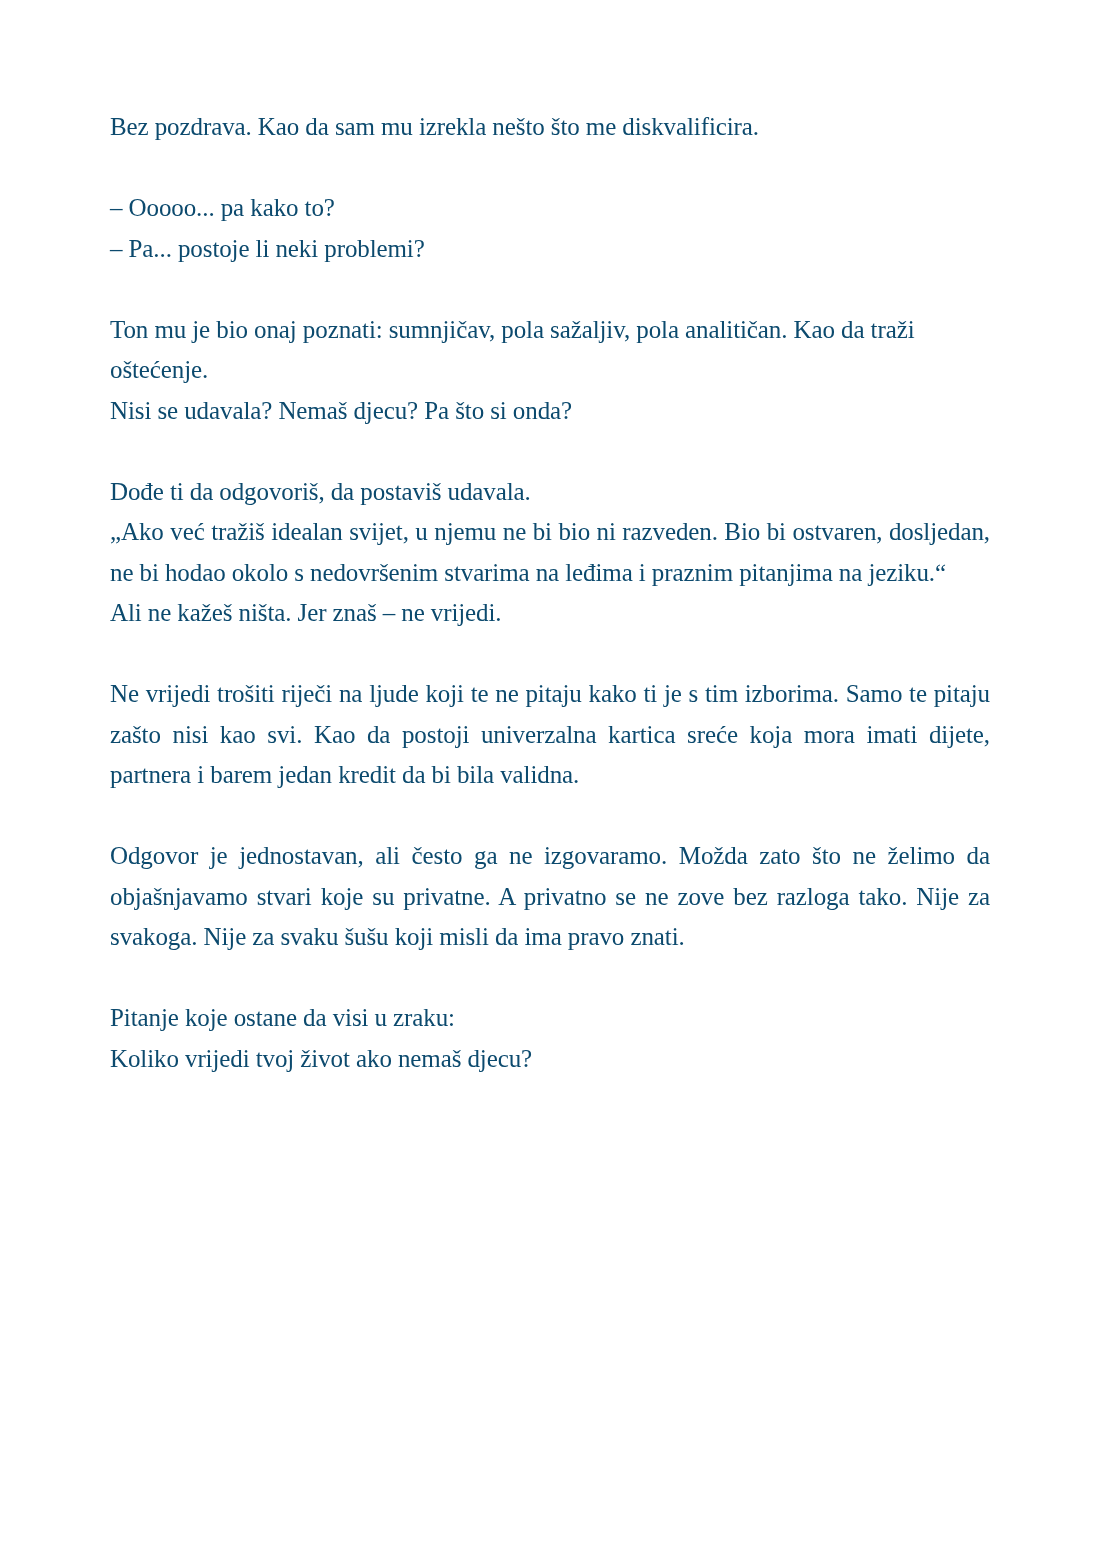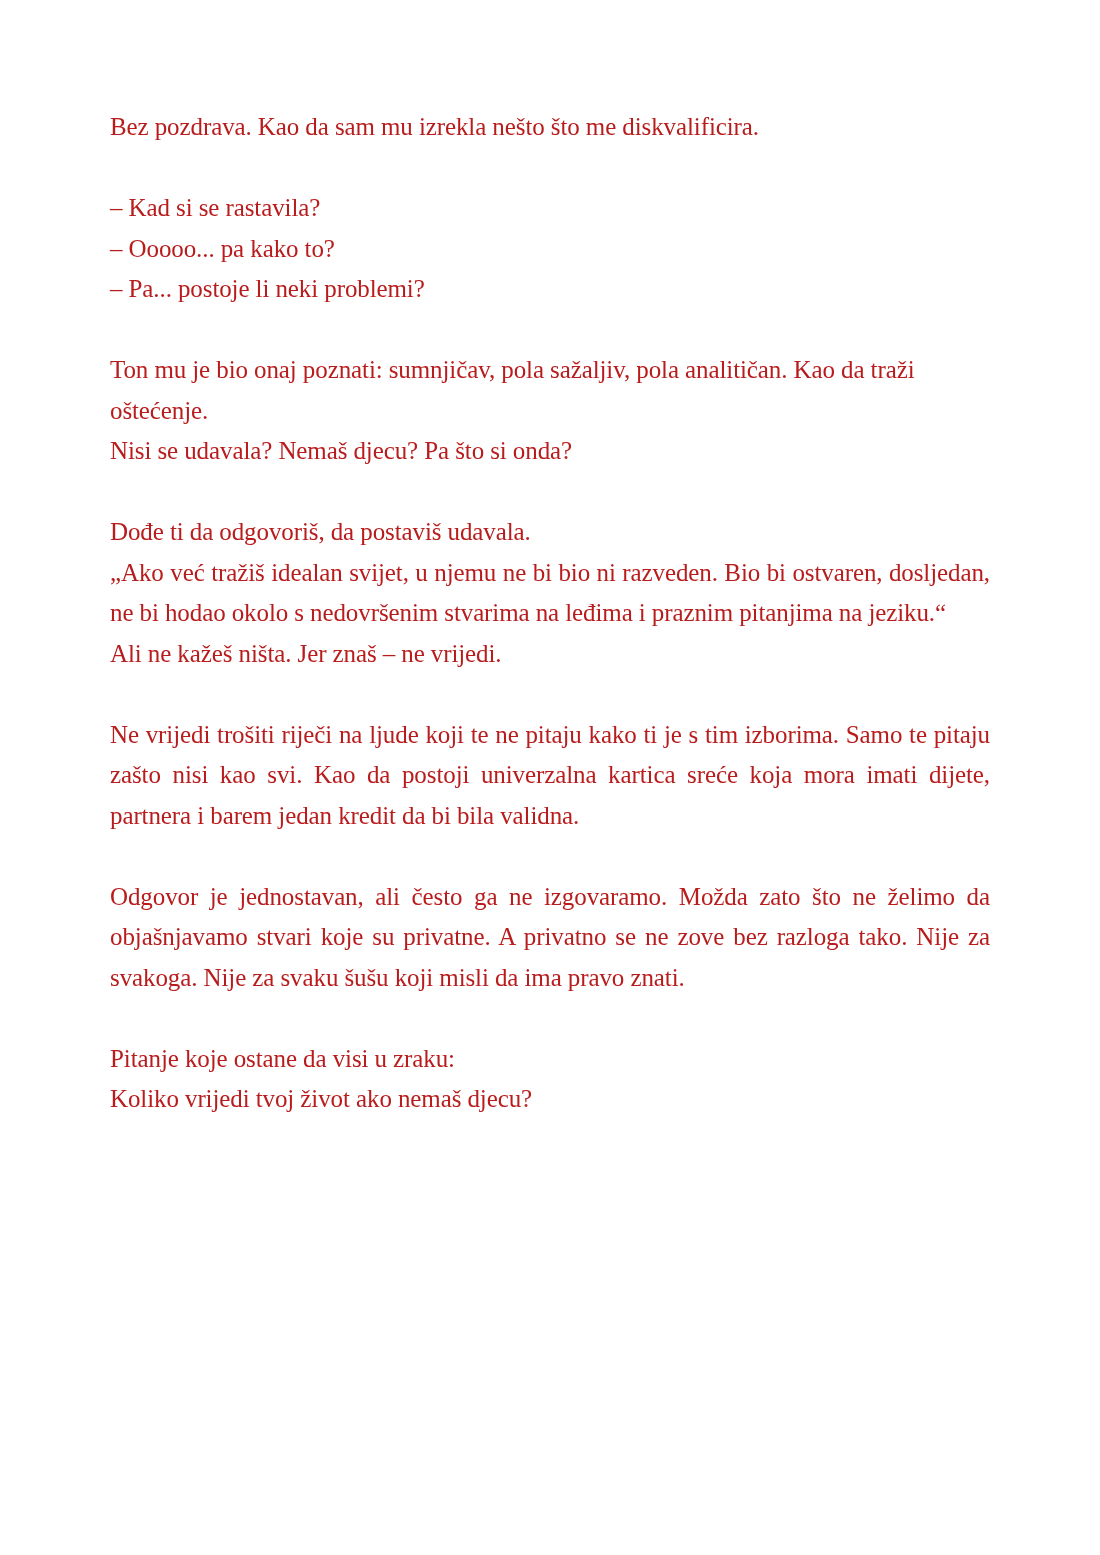--- a/index.html
+++ b/index.html
@@ -14,21 +14,21 @@
       overflow: hidden;
     }
     .page {
       position: absolute;
       left: 110px;
       top: 107px;
       width: 880px;
       font-family: "Liberation Serif", "DejaVu Serif", serif;
       font-size: 25px;
       line-height: 40.5px;
-      color: #b91c1c;
+      color: #0c4a6e;
       letter-spacing: -0.1px;
     }
     .para {
       margin: 0 0 40.5px 0;
     }
     .line {
       display: block;
     }
     .justify {
       text-align: justify;
@@ -37,21 +37,20 @@
 </head>
 <body>
 
 <div class="page">
 
   <div class="para">
     <span class="line">Bez pozdrava. Kao da sam mu izrekla nešto što me diskvalificira.</span>
   </div>
 
   <div class="para">
-    <span class="line">– Kad si se rastavila?</span>
     <span class="line">– Ooooo... pa kako to?</span>
     <span class="line">– Pa... postoje li neki problemi?</span>
   </div>
 
   <div class="para">
     <span class="line">Ton mu je bio onaj poznati: sumnjičav, pola sažaljiv, pola analitičan. Kao da traži oštećenje.</span>
     <span class="line">Nisi se udavala? Nemaš djecu? Pa što si onda?</span>
   </div>
 
   <div class="para">

